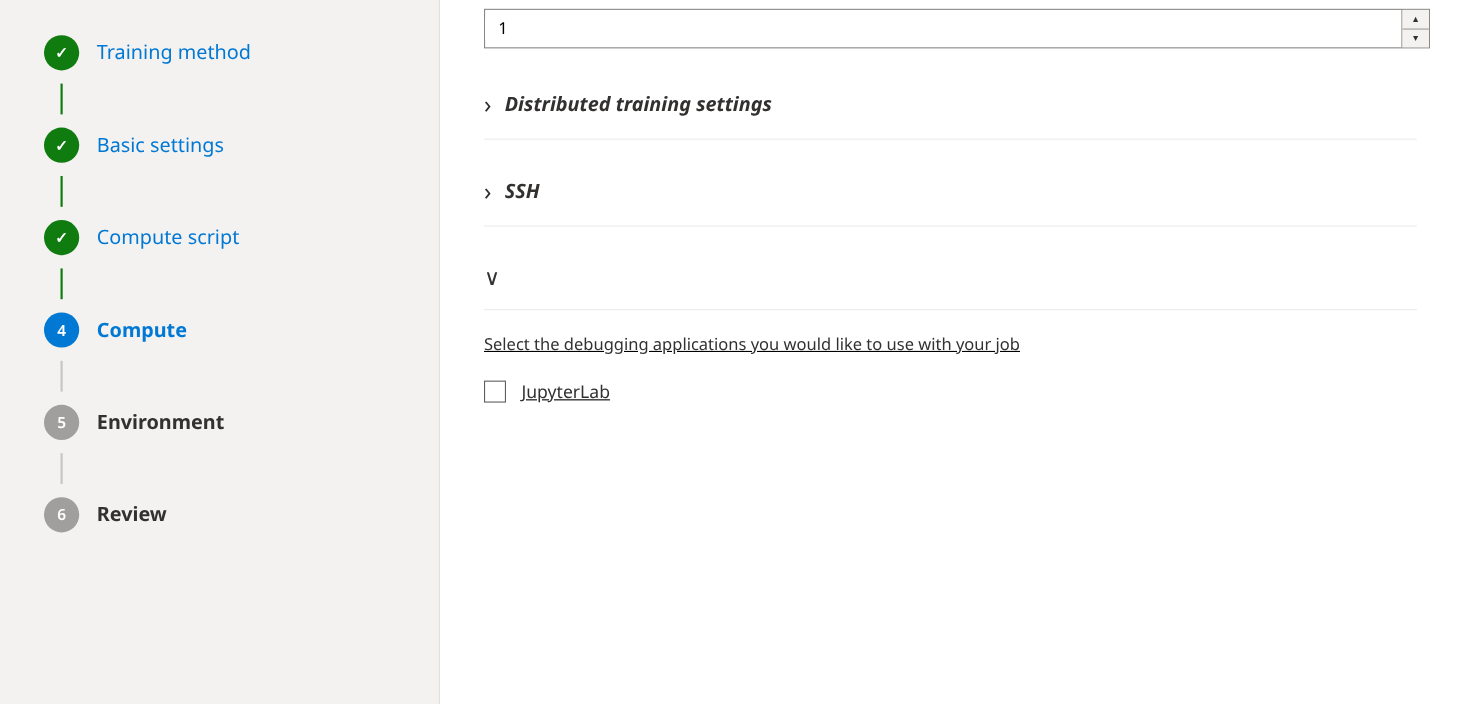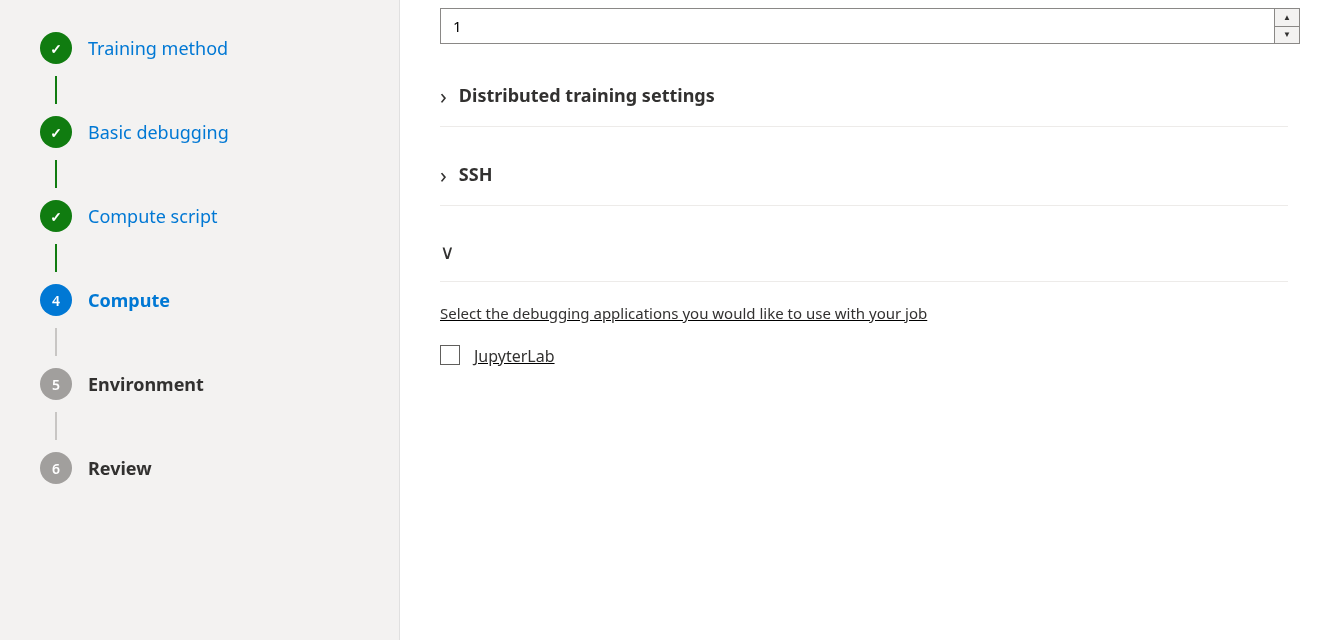--- a/index.html
+++ b/index.html
@@ -154,20 +154,21 @@
       align-items: center;
       gap: 12px;
       cursor: pointer;
       padding: 8px 0;
     }
 
     .section-header-title {
       font-size: 18px;
       font-weight: 700;
       color: #323130;
+      font-style: italic;
     }
 
     .chevron-icon {
       font-size: 14px;
       color: #323130;
       font-weight: 700;
     }
 
     .section-content {
       padding-top: 12px;
@@ -177,21 +178,21 @@
     .section-description {
       font-size: 15px;
       color: #323130;
       margin-bottom: 20px;
       line-height: 1.5;
     }
 
     
     .checkbox-item {
       display: flex;
-      align-items: flex-start;
+      align-items: center;
       gap: 14px;
       margin-bottom: 18px;
     }
 
     .checkbox-box {
       width: 20px;
       height: 20px;
       border: 1.5px solid #605e5c;
       background: white;
       cursor: pointer;
@@ -214,21 +215,21 @@
 <body>
 
 <nav class="sidebar">
 <div class="step-item completed">
       <div class="step-icon completed-icon">✓</div>
       <span class="step-label">Training method</span>
     </div>
     <div class="step-connector"></div>
     <div class="step-item completed">
       <div class="step-icon completed-icon">✓</div>
-      <span class="step-label">Basic debugging</span>
+      <span class="step-label">Basic settings</span>
     </div>
     <div class="step-connector"></div>
     <div class="step-item completed">
       <div class="step-icon completed-icon">✓</div>
       <span class="step-label">Compute script</span>
     </div>
     <div class="step-connector"></div>
     <div class="step-item active">
       <div class="step-icon active-icon">4</div>
       <span class="step-label">Compute</span>

